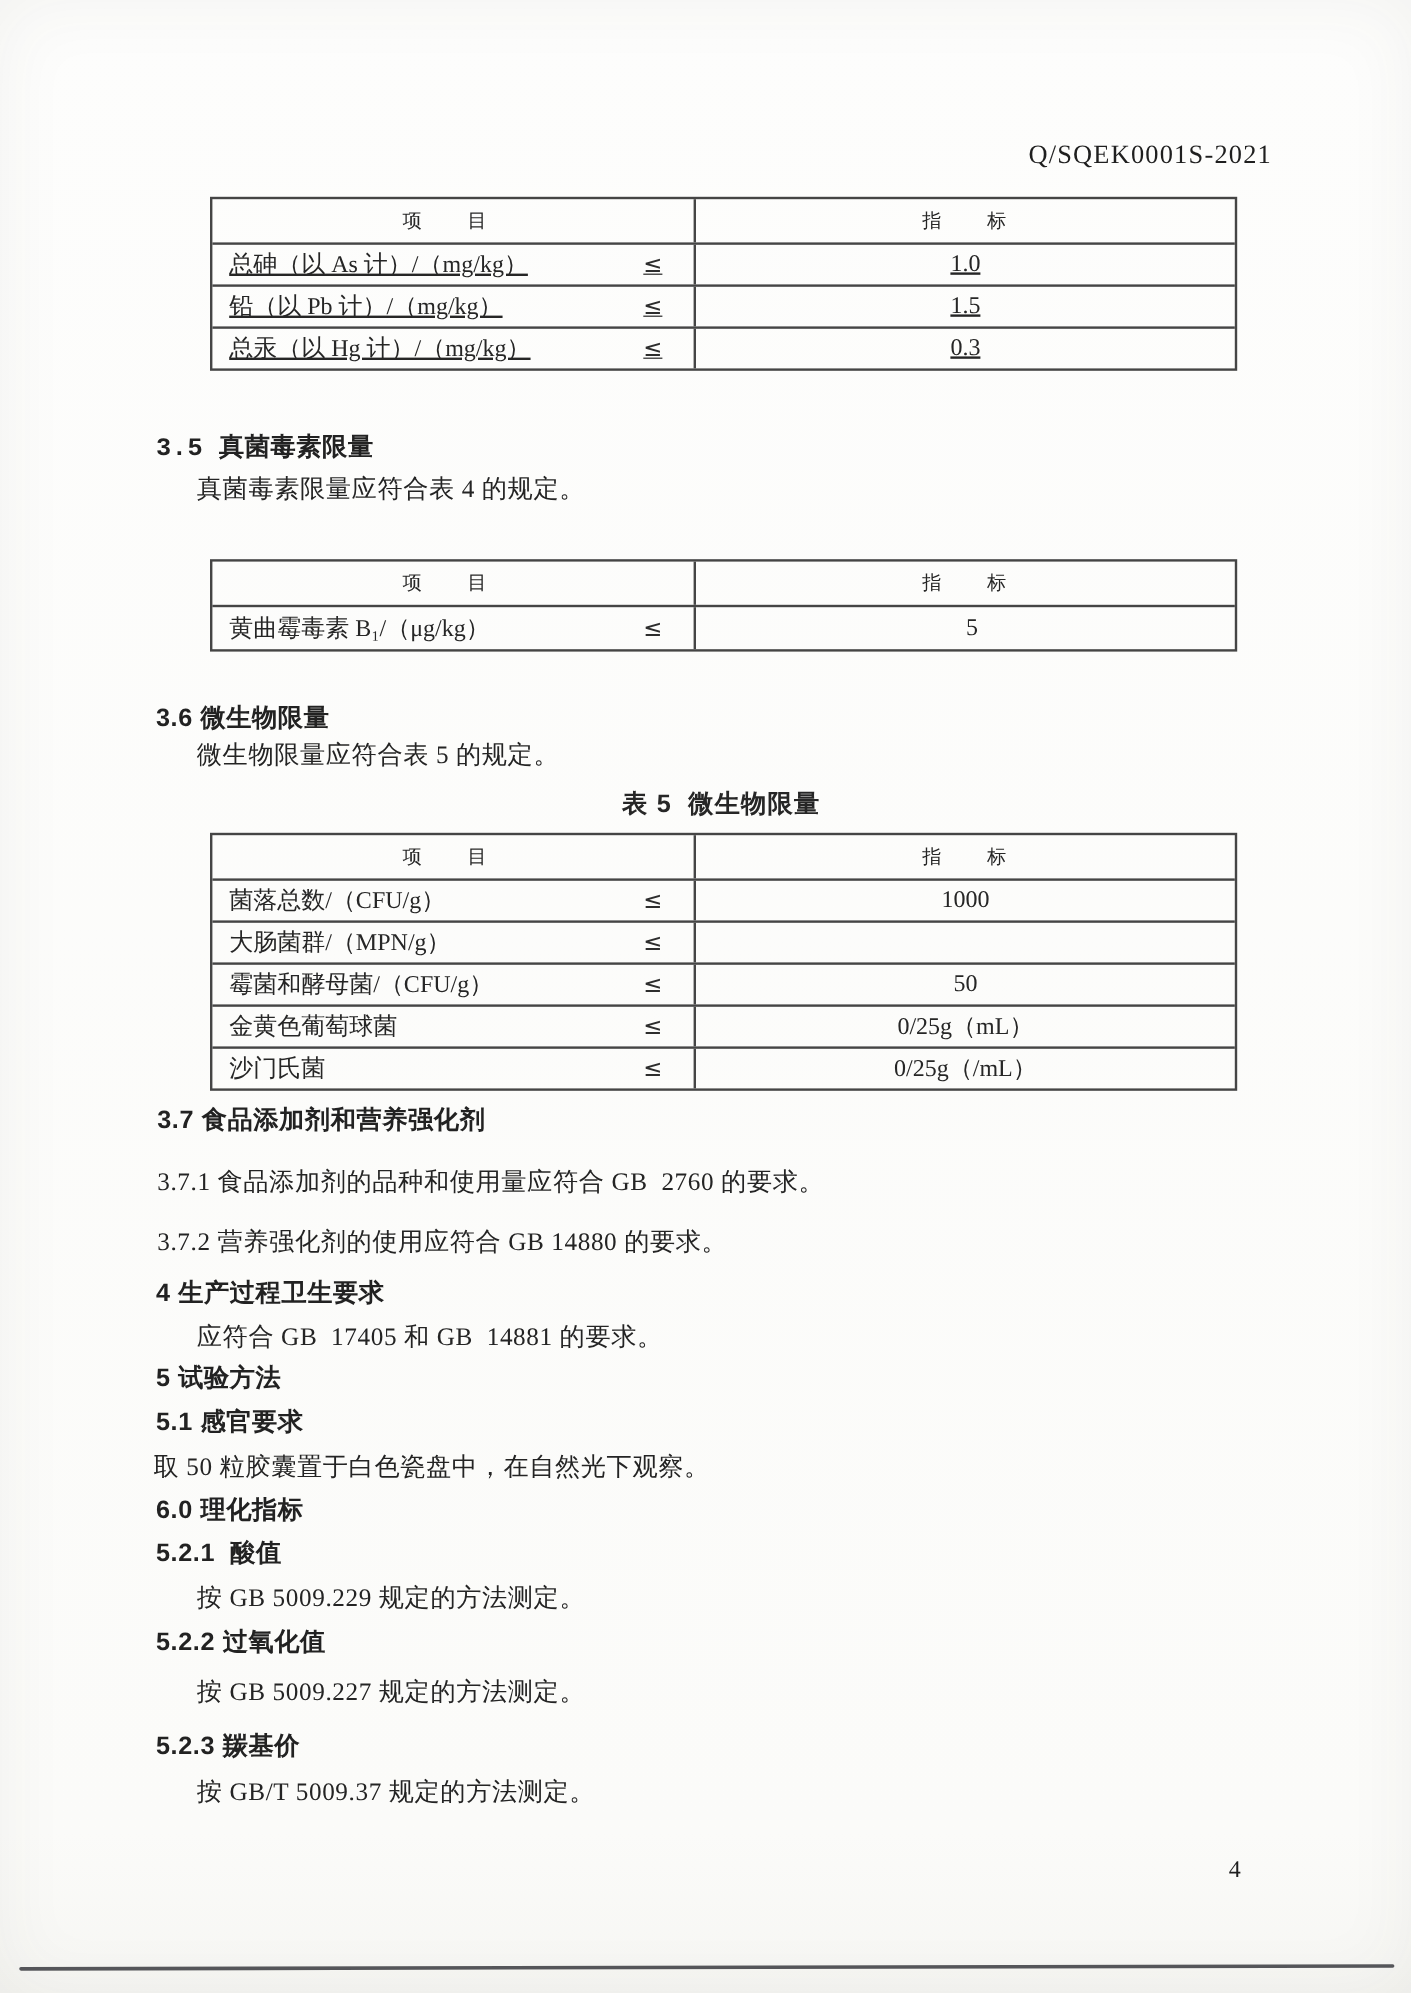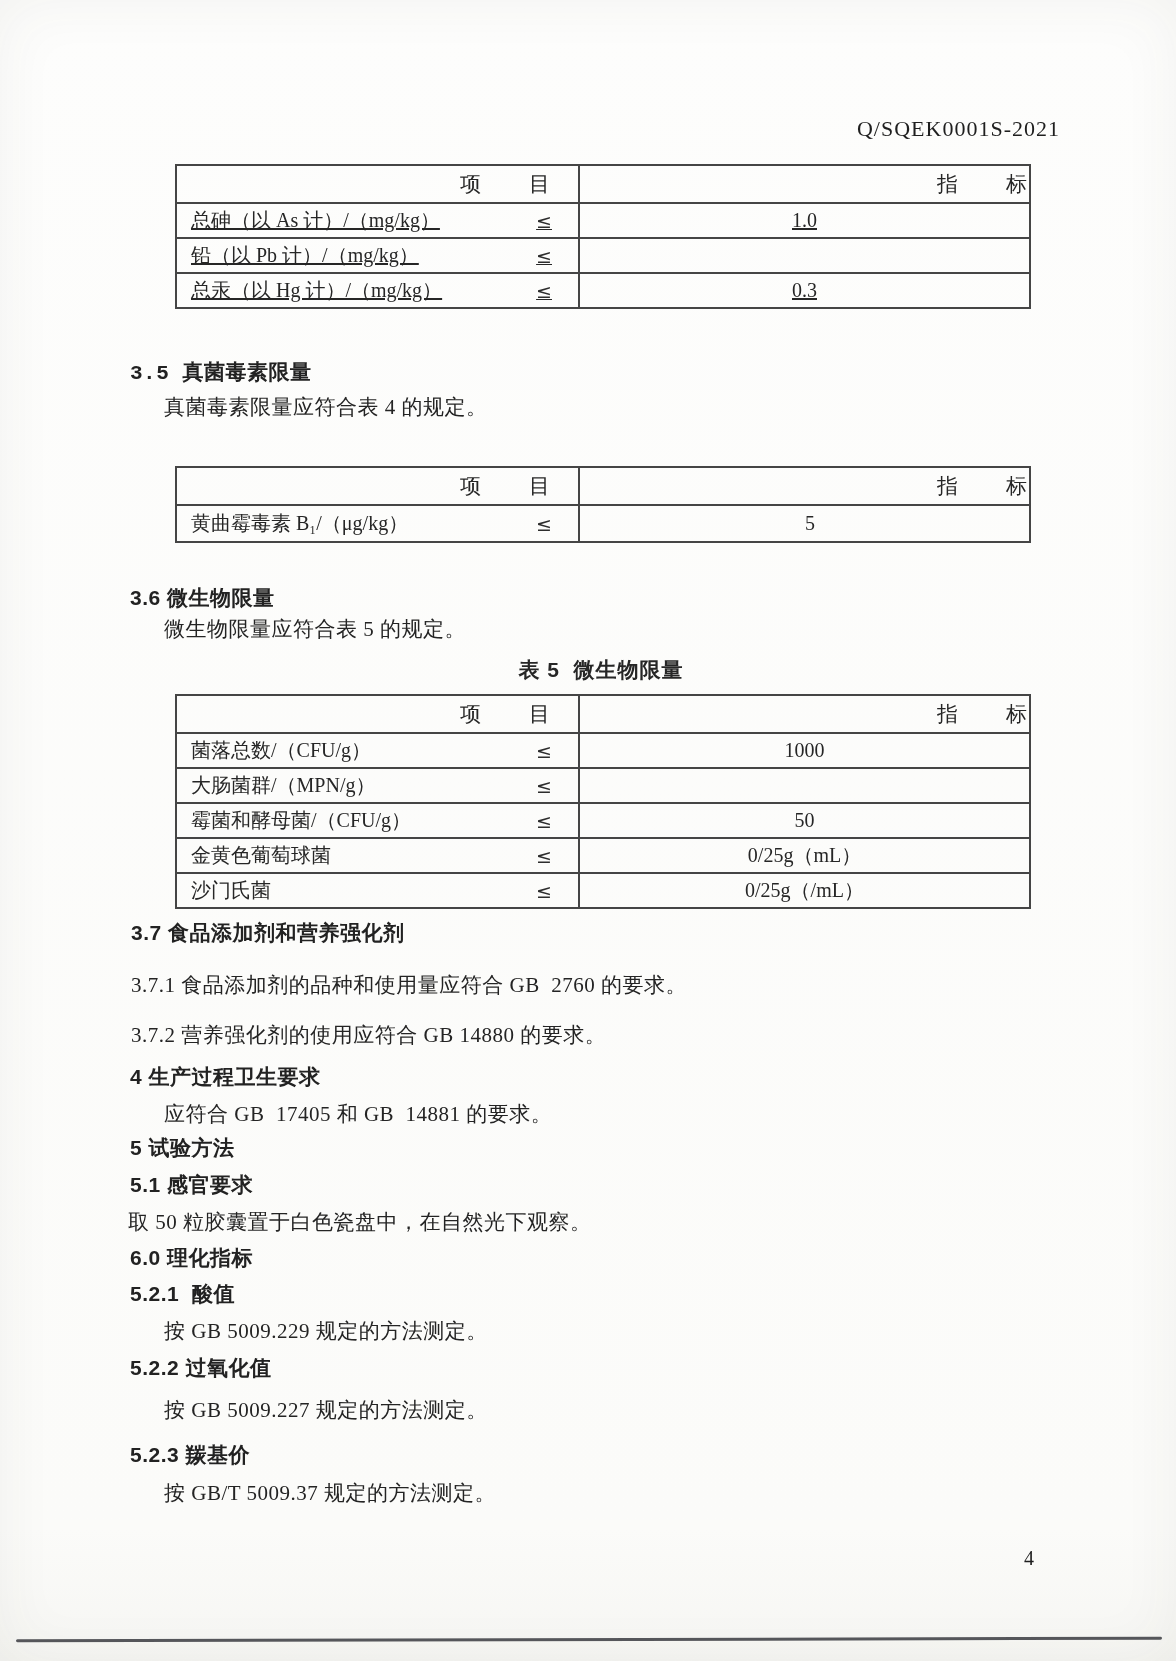--- a/index.html
+++ b/index.html
@@ -32,21 +32,21 @@
     border-right:2px solid #454545;
     display:flex;align-items:center;
     padding:0 26px 0 14px;box-sizing:border-box;
     justify-content:space-between;
     font-size:20px;
   }
   .t-c2{
     flex:1;display:flex;align-items:center;justify-content:center;
     font-size:20px;
   }
-  .t-head .t-c1,.t-head .t-c2{justify-content:flex-end;font-size:21px;letter-spacing:2px;}
+  .t-head .t-c1,.t-head .t-c2{justify-content:center;font-size:16px;letter-spacing:2px;}
   .t-head{height:36px;}
   .tbl-1 .t-row:not(.t-head){height:33px;text-decoration:underline;}
   .tbl-4 .t-row:not(.t-head){height:35px;gap:11px;}
   .tbl-5 .t-row:not(.t-head){height:33px;}
   .op{font-family:"DejaVu Sans","Liberation Sans",sans-serif;font-size:19px;color:#2d2d2d;}
   
   .h{
     font-family:"Liberation Sans","DejaVu Sans",sans-serif;
     font-weight:700;font-size:21px;color:#222;letter-spacing:0.5px;
   }
@@ -85,20 +85,23 @@
           <span class="op">≤</span>
         </div>
       <div class="t-c2">
           <span class="ws">1.0</span>
         </div>
     </div>
     <div class="t-row">
       <div class="t-c1">
           <span class="ws">铅（以 Pb 计）/（mg/kg）</span>
           <span class="op">≤</span>
+        </div>
+      <div class="t-c2">
+          <span class="ws">1.5</span>
         </div>
     </div>
     <div class="t-row">
       <div class="t-c1">
           <span class="ws">总汞（以 Hg 计）/（mg/kg）</span>
           <span class="op">≤</span>
         </div>
       <div class="t-c2">
           <span class="ws">0.3</span>
         </div>

